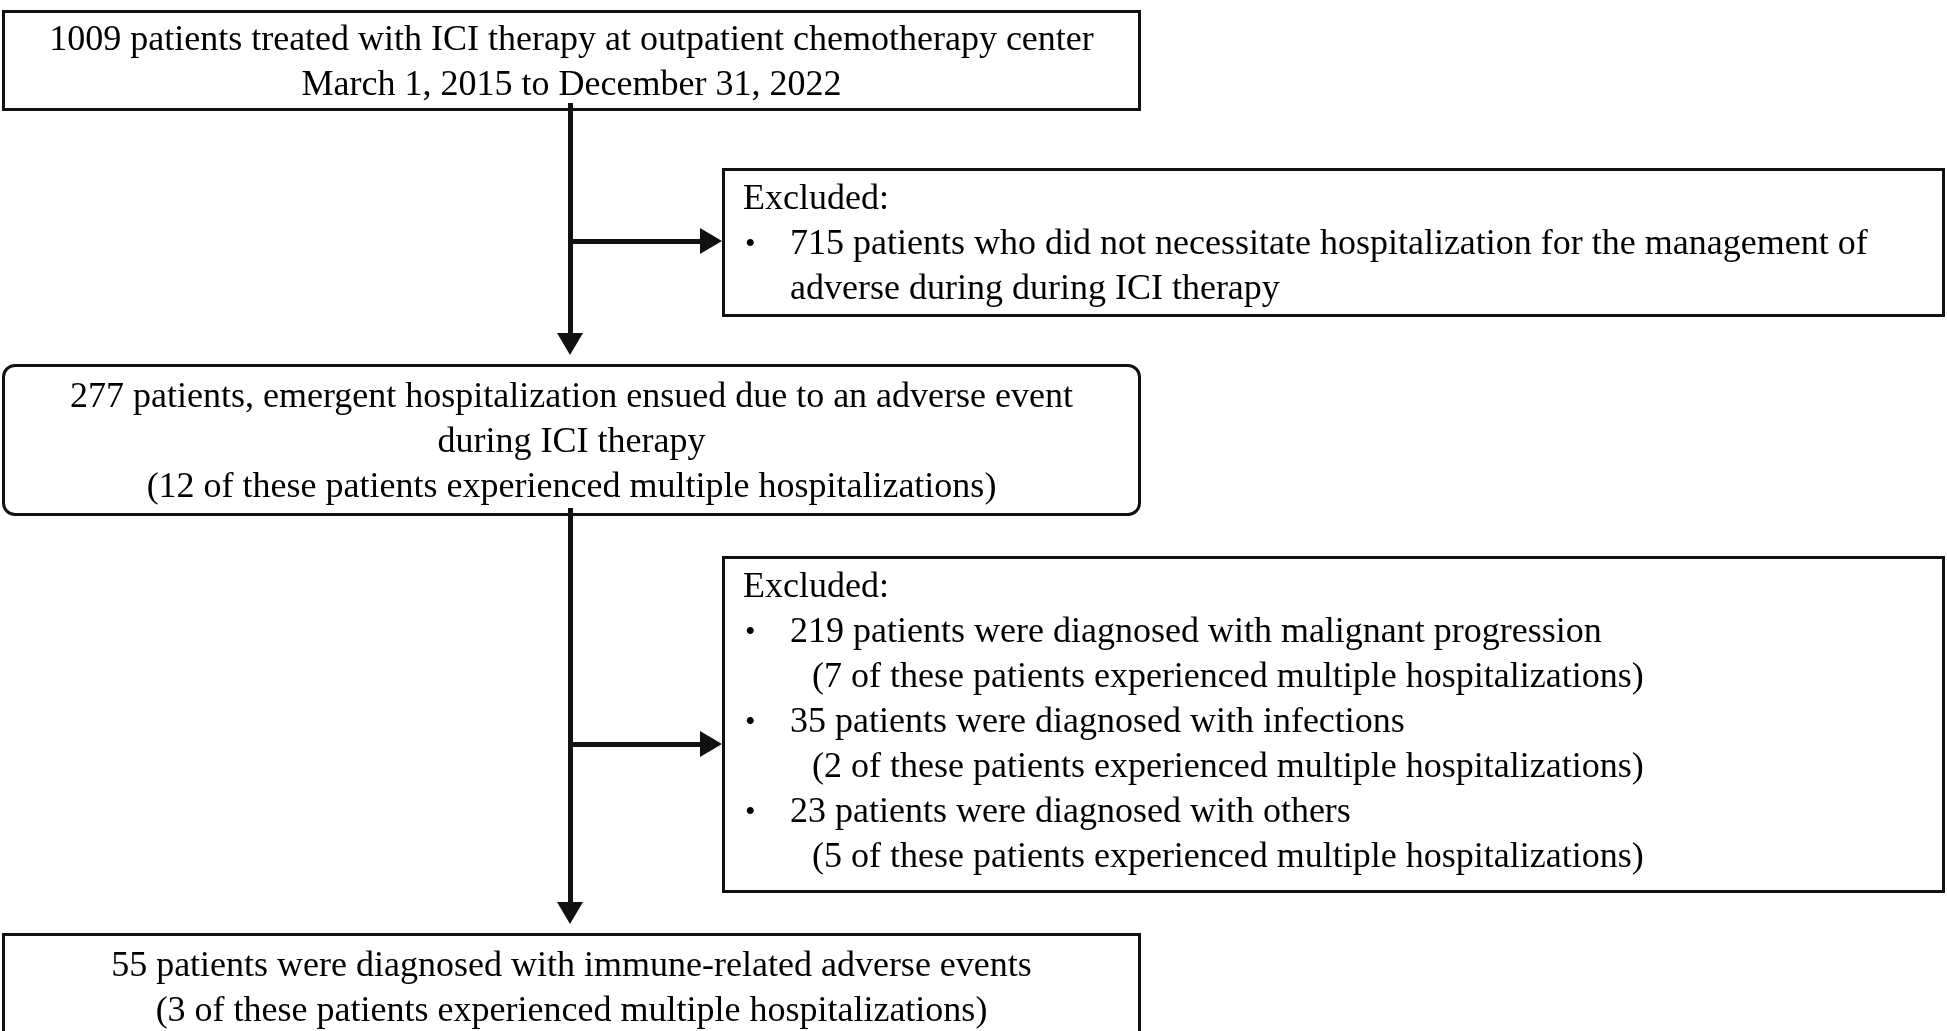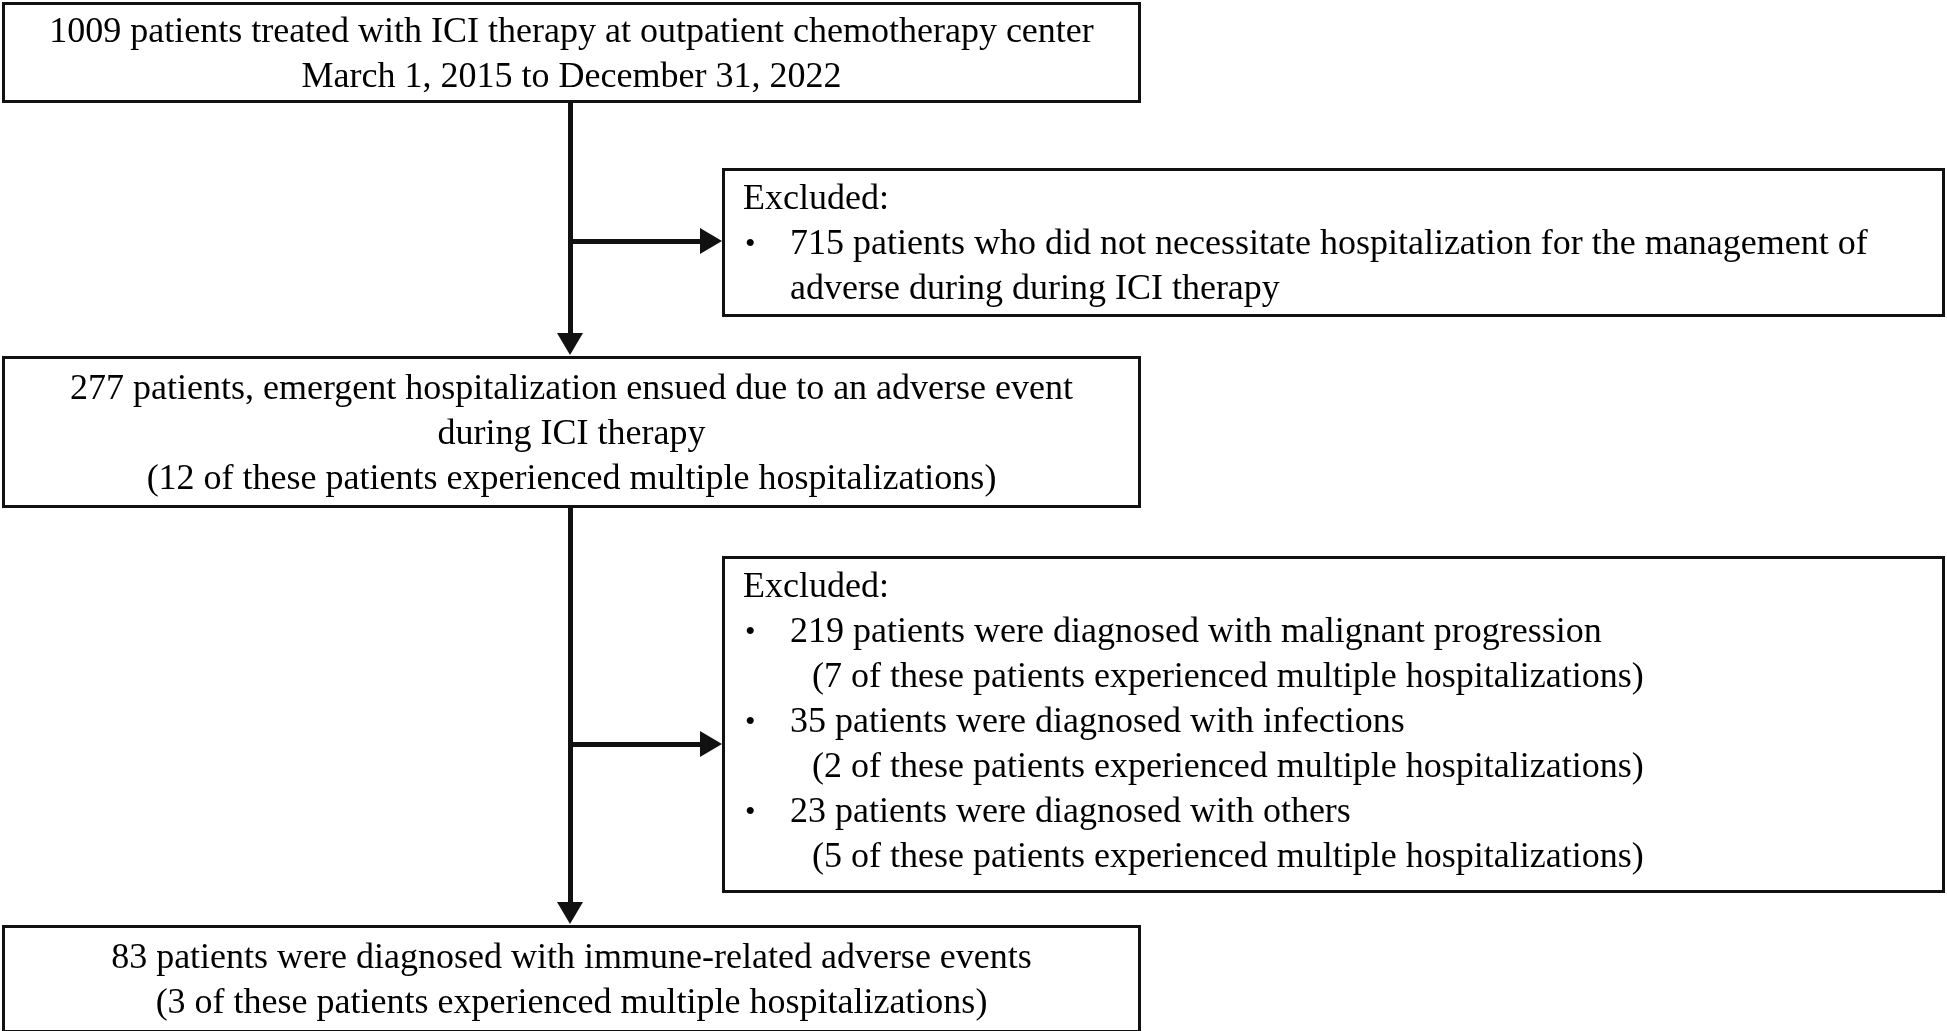--- a/index.html
+++ b/index.html
@@ -23,20 +23,21 @@
     position: absolute;
     box-sizing: border-box;
     border: 3px solid #111111;
     background: #ffffff;
   }
   .box-center {
     display: flex;
     flex-direction: column;
     align-items: center;
     justify-content: center;
+    margin-top: 8px;
   }
   .line {
     font-size: 36px;
     line-height: 45px;
     white-space: nowrap;
     letter-spacing: 0px;
   }
   .excluded-box {
     padding: 4px 0 10px 18px;
   }
@@ -119,21 +120,21 @@
     <div class="excluded-title">Excluded:</div>
     <div class="bullet-row">
       <span class="bullet-glyph">•</span>
       <span class="bullet-text">
         <span class="main">715 patients who did not necessitate hospitalization for the management of</span>
         <span class="sub" style="padding-left:0;">adverse during during ICI therapy</span>
       </span>
     </div>
   </div>
 
-  <div class="box box-center" style="left:2px; top:356px; width:1139px; height:152px;">
+  <div class="box box-center" style="left:2px; top:356px; width:1139px; height:152px;border-radius:13px;">
     <div class="line">277 patients, emergent hospitalization ensued due to an adverse event</div>
     <div class="line">during ICI therapy</div>
     <div class="line">(12 of these patients experienced multiple hospitalizations)</div>
   </div>
 
   <div class="vline" style="left:568px; top:508px; height:394px;"></div>
   <div class="arrow-down" style="left:557px; top:902px;"></div>
   <div class="hline" style="left:568px; top:742px; width:132px;"></div>
   <div class="arrow-right" style="left:700px; top:731px;"></div>
 
@@ -159,17 +160,17 @@
     <div class="bullet-row">
       <span class="bullet-glyph">•</span>
       <span class="bullet-text">
         <span class="main">23 patients were diagnosed with others</span>
         <span class="sub">(5 of these patients experienced multiple hospitalizations)</span>
       </span>
     </div>
   </div>
 
   <div class="box box-center" style="left:2px; top:925px; width:1139px; height:108px;">
-    <div class="line">83 patients were diagnosed with immune-related adverse events</div>
+    <div class="line">55 patients were diagnosed with immune-related adverse events</div>
     <div class="line">(3 of these patients experienced multiple hospitalizations)</div>
   </div>
 
 </div>
 
 </body></html>

